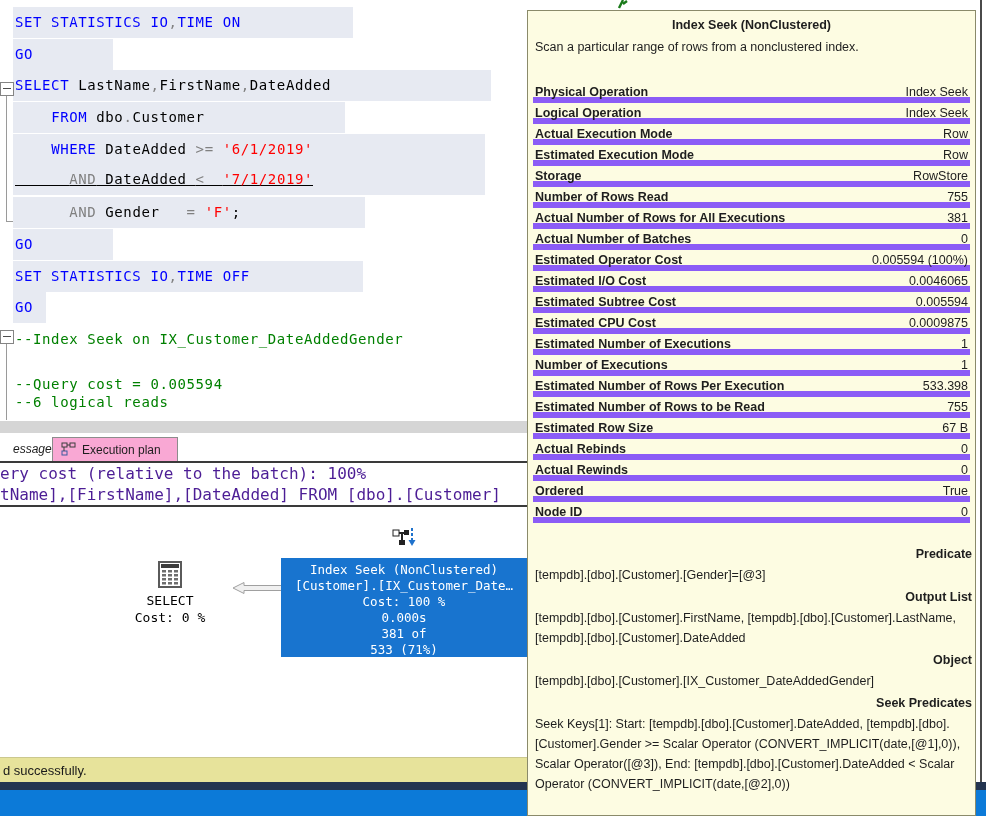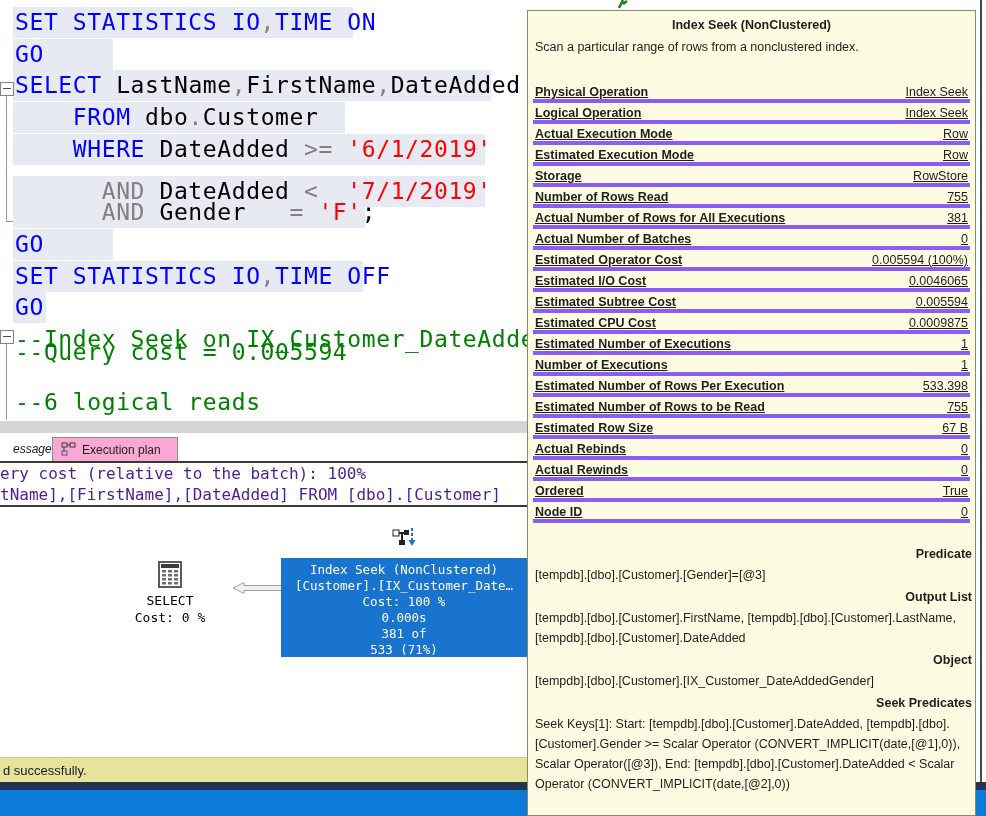--- a/index.html
+++ b/index.html
@@ -2,21 +2,21 @@
 <html><head>
 <meta charset="utf-8">
 <style>
   html,body{margin:0;padding:0;background:#fff;}
   #app{position:relative;width:986px;height:816px;overflow:hidden;background:#ffffff;
        font-family:"Liberation Sans",sans-serif;}
 
   
   #editor{position:absolute;left:0;top:0;width:986px;height:421px;background:#fff;overflow:hidden;}
   .code-line{position:absolute;left:13px;height:31px;white-space:pre;
-             font-family:"DejaVu Sans Mono",monospace;font-size:23px;letter-spacing:.6px;line-height:30px;}
+             font-family:"DejaVu Sans Mono",monospace;font-size:14px;letter-spacing:.6px;line-height:30px;}
   .code-line .hl{position:absolute;left:0;top:0;height:31px;background:#e7eaf2;z-index:0;}
   .code-line .txt{position:relative;z-index:1;padding-left:2px;}
   .kw{color:#0000ff;} .id{color:#000000;} .op{color:#808080;} .str{color:#ff0000;} .cm{color:#008000;}
 
   
   .minus-box{position:absolute;width:12px;height:12px;background:#fff;border:1px solid #848484;z-index:2;}
   .minus-box::after{content:"";position:absolute;left:2px;top:5px;width:8px;height:0;border-top:1px solid #4d4d4d;}
   .outline-line{position:absolute;border-left:1px solid #9a9a9a;z-index:1;}
   .outline-tick{position:absolute;width:7px;height:0;border-top:1px solid #9a9a9a;z-index:1;}
 
@@ -55,47 +55,47 @@
   
   #right-strip{position:absolute;left:976px;top:0;width:10px;height:782px;background:#fff;z-index:40;}
   #right-vline{position:absolute;left:4px;top:0;width:2px;height:782px;background:#4a4a4a;}
 
   
   #tooltip{position:absolute;left:527px;top:10px;width:449px;height:806px;z-index:30;
       background:#fdfce2;border:1px solid #8a8a6a;box-sizing:border-box;color:#1e1e1e;font-size:12.5px;}
   #tt-title{position:absolute;left:0;top:7px;width:100%;text-align:center;font-weight:bold;}
   #tt-desc{position:absolute;left:7px;top:29px;}
   #tt-rows{position:absolute;left:5px;top:71px;width:437px;}
-  .tt-row{display:flex;height:21px;line-height:20px;border-bottom:4px solid #8b5cf6;padding:0 2px;box-sizing:border-box;text-decoration:underline;}
+  .tt-row{display:flex;height:21px;line-height:20px;border-bottom:6px solid #8b5cf6;padding:0 2px;box-sizing:border-box;}
   .tt-label{font-weight:bold;flex:1;white-space:nowrap;}
   .tt-value{text-align:right;white-space:nowrap;}
   #tt-sections{position:absolute;left:7px;top:533px;width:437px;}
   .tt-section{margin-bottom:2px;}
   .tt-sec-title{font-weight:bold;line-height:21px;text-align:right;}
   .tt-sec-value{line-height:20px;word-wrap:break-word;}
 </style>
 </head>
 <body>
 
 <div id="app">
 
   <div id="editor">
     <div>
         <div class="code-line" style="top: 7px;"><span class="hl" style="width: 340px;"></span><span class="txt"><span class="kw">SET STATISTICS IO</span><span class="op">,</span><span class="kw">TIME ON</span></span></div>
         <div class="code-line" style="top: 38.7px;"><span class="hl" style="width: 100px;"></span><span class="txt"><span class="kw">GO</span></span></div>
         <div class="code-line" style="top: 70.4px;"><span class="hl" style="width: 478px;"></span><span class="txt"><span class="kw">SELECT </span><span class="id">LastName</span><span class="op">,</span><span class="id">FirstName</span><span class="op">,</span><span class="id">DateAdded</span></span></div>
         <div class="code-line" style="top: 102.1px;"><span class="hl" style="width: 332px;"></span><span class="txt"><span class="id">    </span><span class="kw">FROM</span><span class="id"> dbo</span><span class="op">.</span><span class="id">Customer</span></span></div>
         <div class="code-line" style="top: 133.8px;"><span class="hl" style="width: 472px;"></span><span class="txt"><span class="id">    </span><span class="kw">WHERE</span><span class="id"> DateAdded </span><span class="op">&gt;= </span><span class="str">'6/1/2019'</span></span></div>
-        <div class="code-line" style="top: 176px;"><span class="hl" style="width: 472px;"></span><span class="txt"><span class="id">      </span><span class="op">AND</span><span class="id"> DateAdded </span><span class="op">&lt;  </span><span class="str">'7/1/2019'</span></span></div>
+        <div class="code-line" style="top: 164px; text-decoration: underline;"><span class="hl" style="width: 472px;"></span><span class="txt"><span class="id">      </span><span class="op">AND</span><span class="id"> DateAdded </span><span class="op">&lt;  </span><span class="str">'7/1/2019'</span></span></div>
         <div class="code-line" style="top: 197.2px;"><span class="hl" style="width: 352px;"></span><span class="txt"><span class="id">      </span><span class="op">AND</span><span class="id"> Gender   </span><span class="op">= </span><span class="str">'F'</span><span class="id">;</span></span></div>
         <div class="code-line" style="top: 228.9px;"><span class="hl" style="width: 100px;"></span><span class="txt"><span class="kw">GO</span></span></div>
         <div class="code-line" style="top: 260.6px;"><span class="hl" style="width: 350px;"></span><span class="txt"><span class="kw">SET STATISTICS IO</span><span class="op">,</span><span class="kw">TIME OFF</span></span></div>
         <div class="code-line" style="top: 292.3px;"><span class="hl" style="width: 33px;"></span><span class="txt"><span class="kw">GO</span></span></div>
         <div class="code-line" style="top: 324px;"><span class="txt"><span class="cm">--Index Seek on IX_Customer_DateAddedGender</span></span></div>
-        <div class="code-line" style="top: 337px;"><span class="txt"><span class="cm">--Query cost = 0.005594</span></span></div>
+        <div class="code-line" style="top: 369px;"><span class="txt"><span class="cm">--Query cost = 0.005594</span></span></div>
         <div class="code-line" style="top: 387.4px;"><span class="txt"><span class="cm">--6 logical reads</span></span></div>
       </div>
 
     <div class="minus-box" style="left:0;top:82px;"></div>
     <div class="outline-line" style="left:6px;top:95px;height:126px;"></div>
     <div class="outline-tick" style="left:6px;top:221px;"></div>
 
     <div class="minus-box" style="left:0;top:330px;"></div>
     <div class="outline-line" style="left:6px;top:343px;height:77px;"></div>
   </div>

